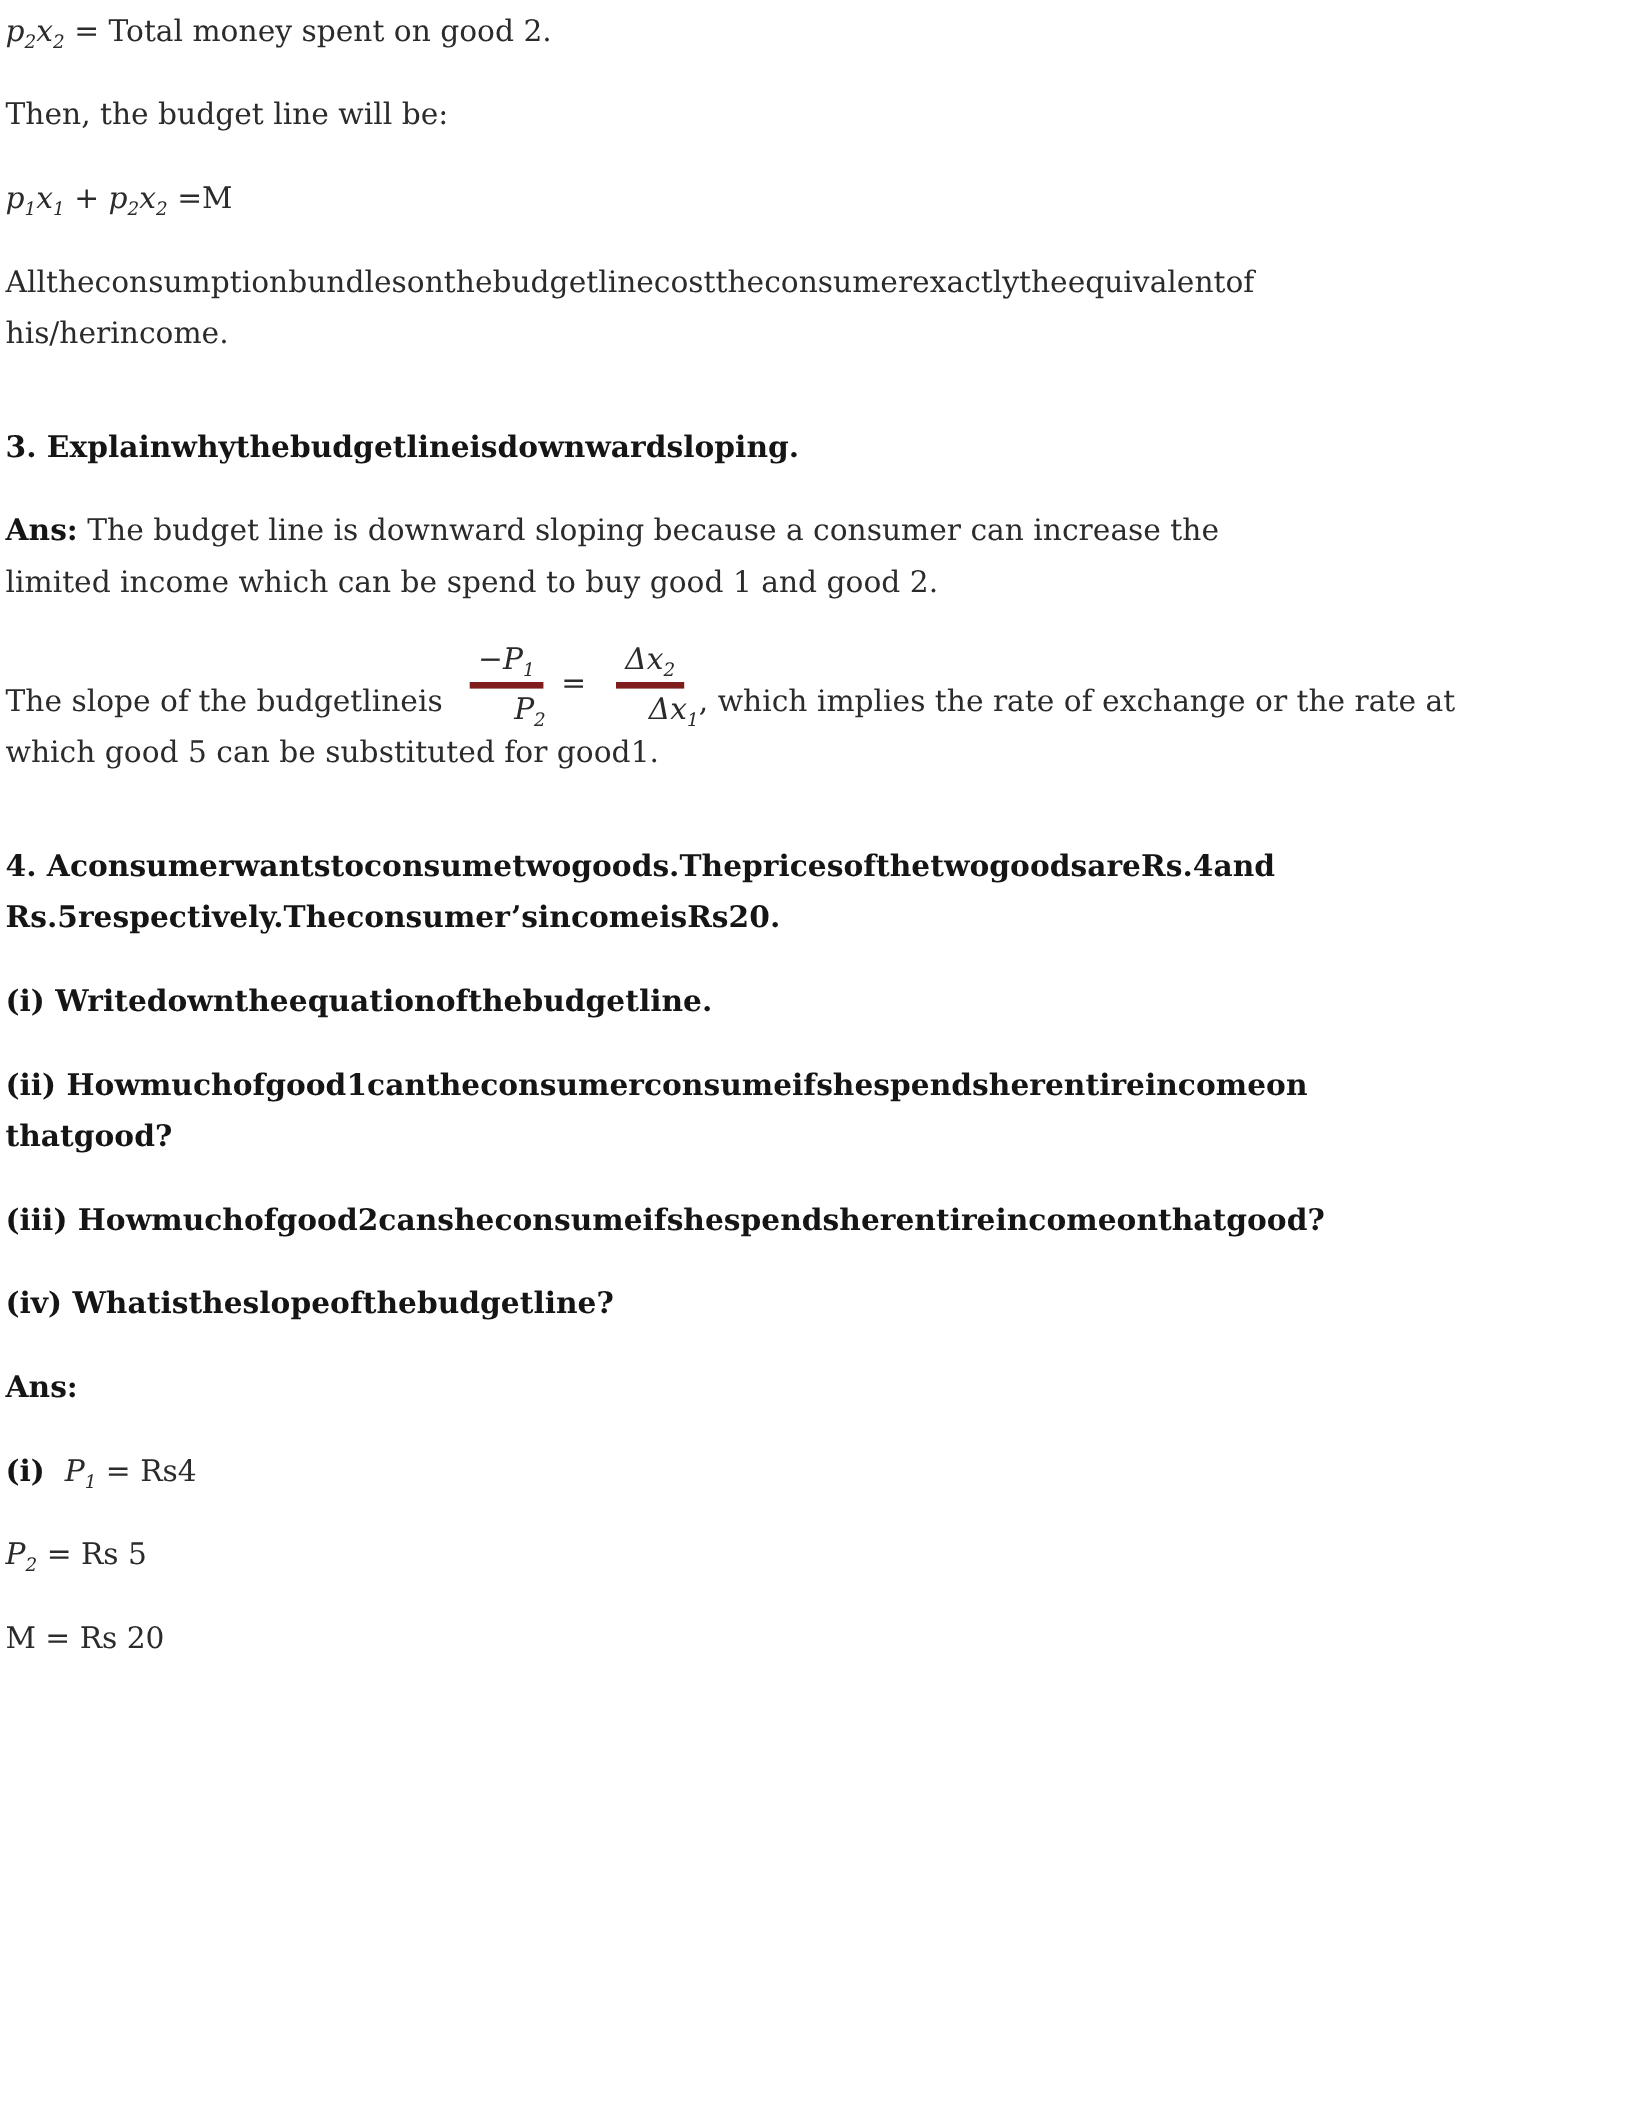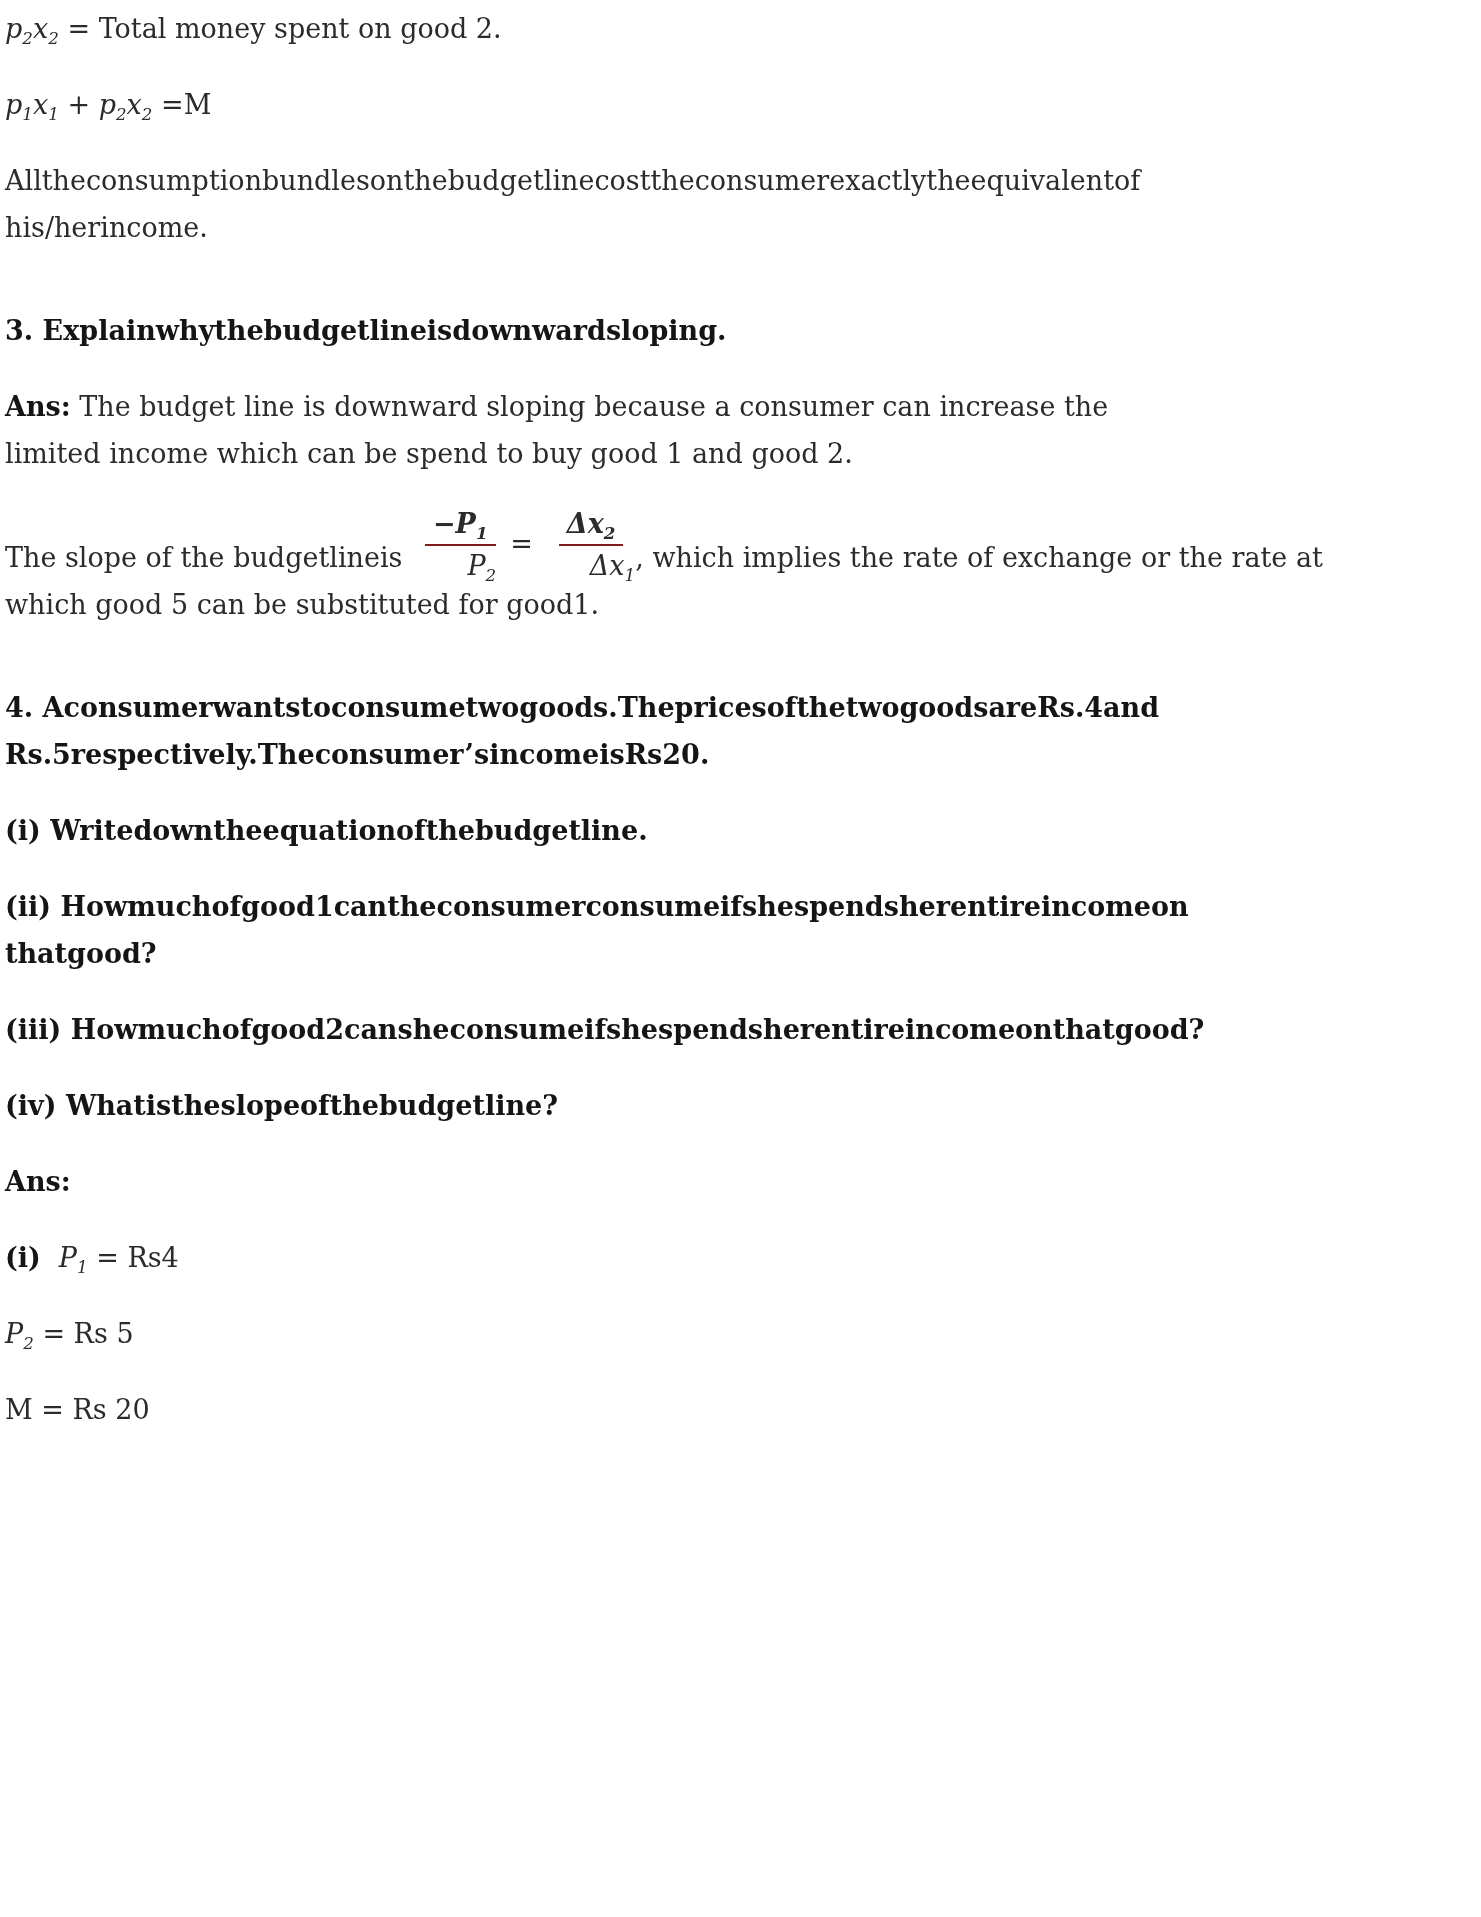--- a/index.html
+++ b/index.html
@@ -20,35 +20,38 @@
   sub { font-size: 0.62em; font-style: italic; line-height: 0; }
   .upright { font-style: normal; }
   .frac-group { display: inline-flex; align-items: center; vertical-align: middle; margin-left: 22px; }
   .frac {
     display: inline-flex;
     flex-direction: column;
     align-items: center;
     line-height: 1.25;
     font-style: italic;
   }
-  .frac .num { padding: 0 8px 3px; border-bottom: 2px solid #7f1d1d; font-weight: bold; }
+  .frac .num { padding: 0 8px 3px; border-bottom: 6px solid #7f1d1d; }
   .frac .den { padding-top: 3px; margin-left: 43px; }
   .frac-eq { margin: 0 14px; font-style: normal; }
   .slope-first { display: flex; align-items: flex-end; }
   .ans-math-gap { margin-left: 18px; }
 </style>
 </head>
 <body>
 
 <main class="page">
 
   <p class="para">
     <span class="math"><span>p</span><sub>2</sub><span>x</span><sub>2</sub></span><span> = Total money spent on good 2.</span>
   </p>
 
+  <p class="para">
+    <span>Then, the budget line will be:</span>
+  </p>
 
   <p class="para">
     <span class="math"><span>p</span><sub>1</sub><span>x</span><sub>1</sub><span class="upright"> + </span><span>p</span><sub>2</sub><span>x</span><sub>2</sub></span><span> =M</span>
   </p>
 
   <p class="para">
     <span class="line">Alltheconsumptionbundlesonthebudgetlinecosttheconsumerexactlytheequivalentof</span>
     <span class="line">his/herincome.</span>
   </p>
 

